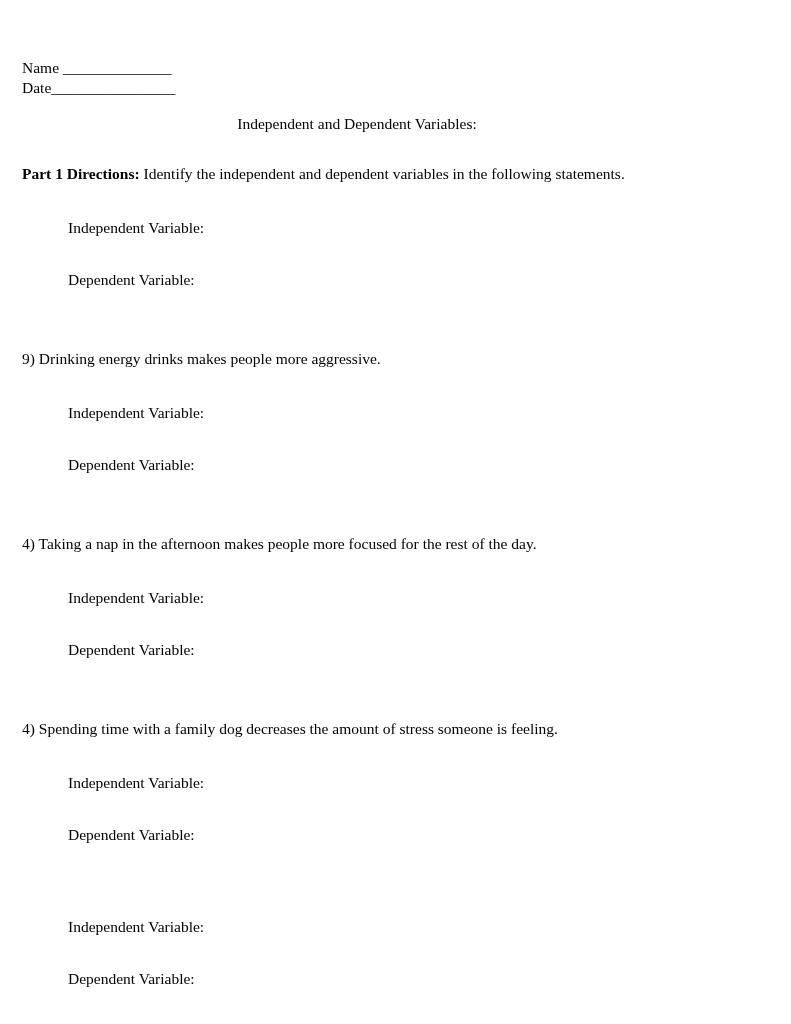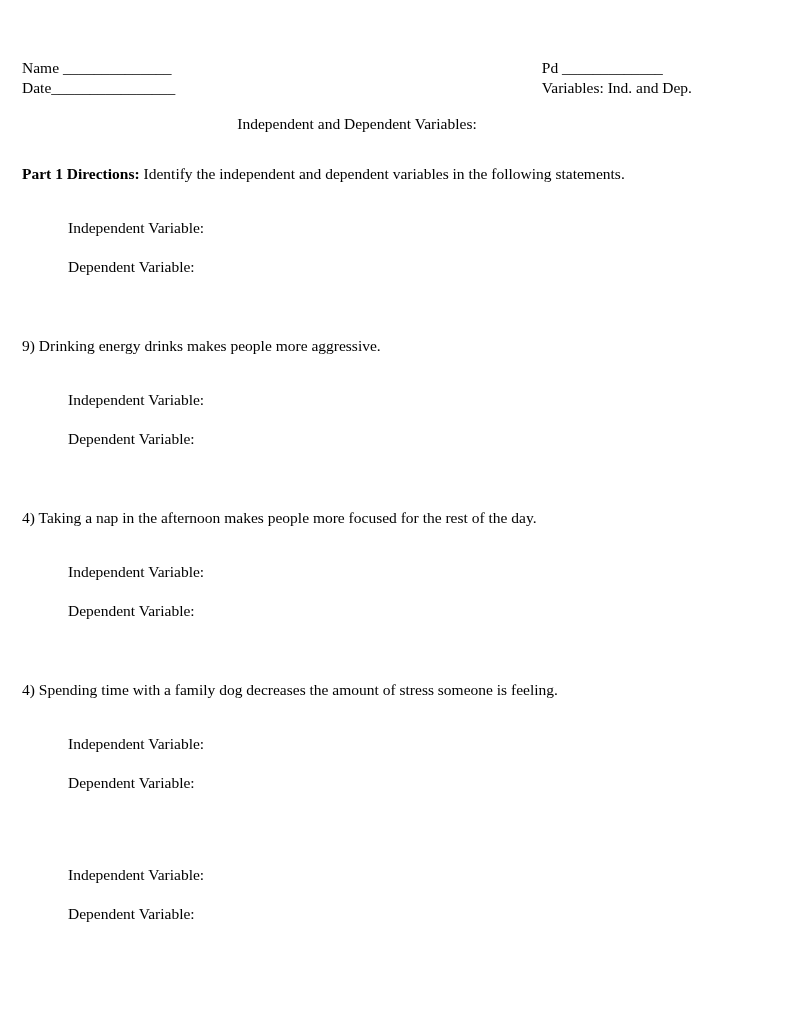--- a/index.html
+++ b/index.html
@@ -71,41 +71,37 @@
   }
   .sub {
     margin-left: 46px;
     font-size: 15.5px;
     line-height: 20px;
   }
   .sub.first {
     margin-top: 34px;
   }
   .sub.second {
-    margin-top: 19px;
+    margin-top: 32px;
   }
   .spacer {
     height: 38px;
   }
 </style>
 </head>
 <body>
 
 <div class="page">
   <div class="sheet">
     <div class="content">
 
       <div class="header-row">
         <div class="header-left">
           <span>Name ______________</span>
           <span>Date________________</span>
-        </div>
-        <div class="header-right">
-          <span>Pd _____________</span>
-          <span>Variables: Ind. and Dep.</span>
         </div>
       </div>
 
       <div class="title-wrap">
         <span class="title">Independent and Dependent Variables:</span>
       </div>
 
       <div class="directions">
         <span class="label">Part 1 Directions:</span><span> Identify the independent and dependent variables in the following statements.</span>
       </div>

